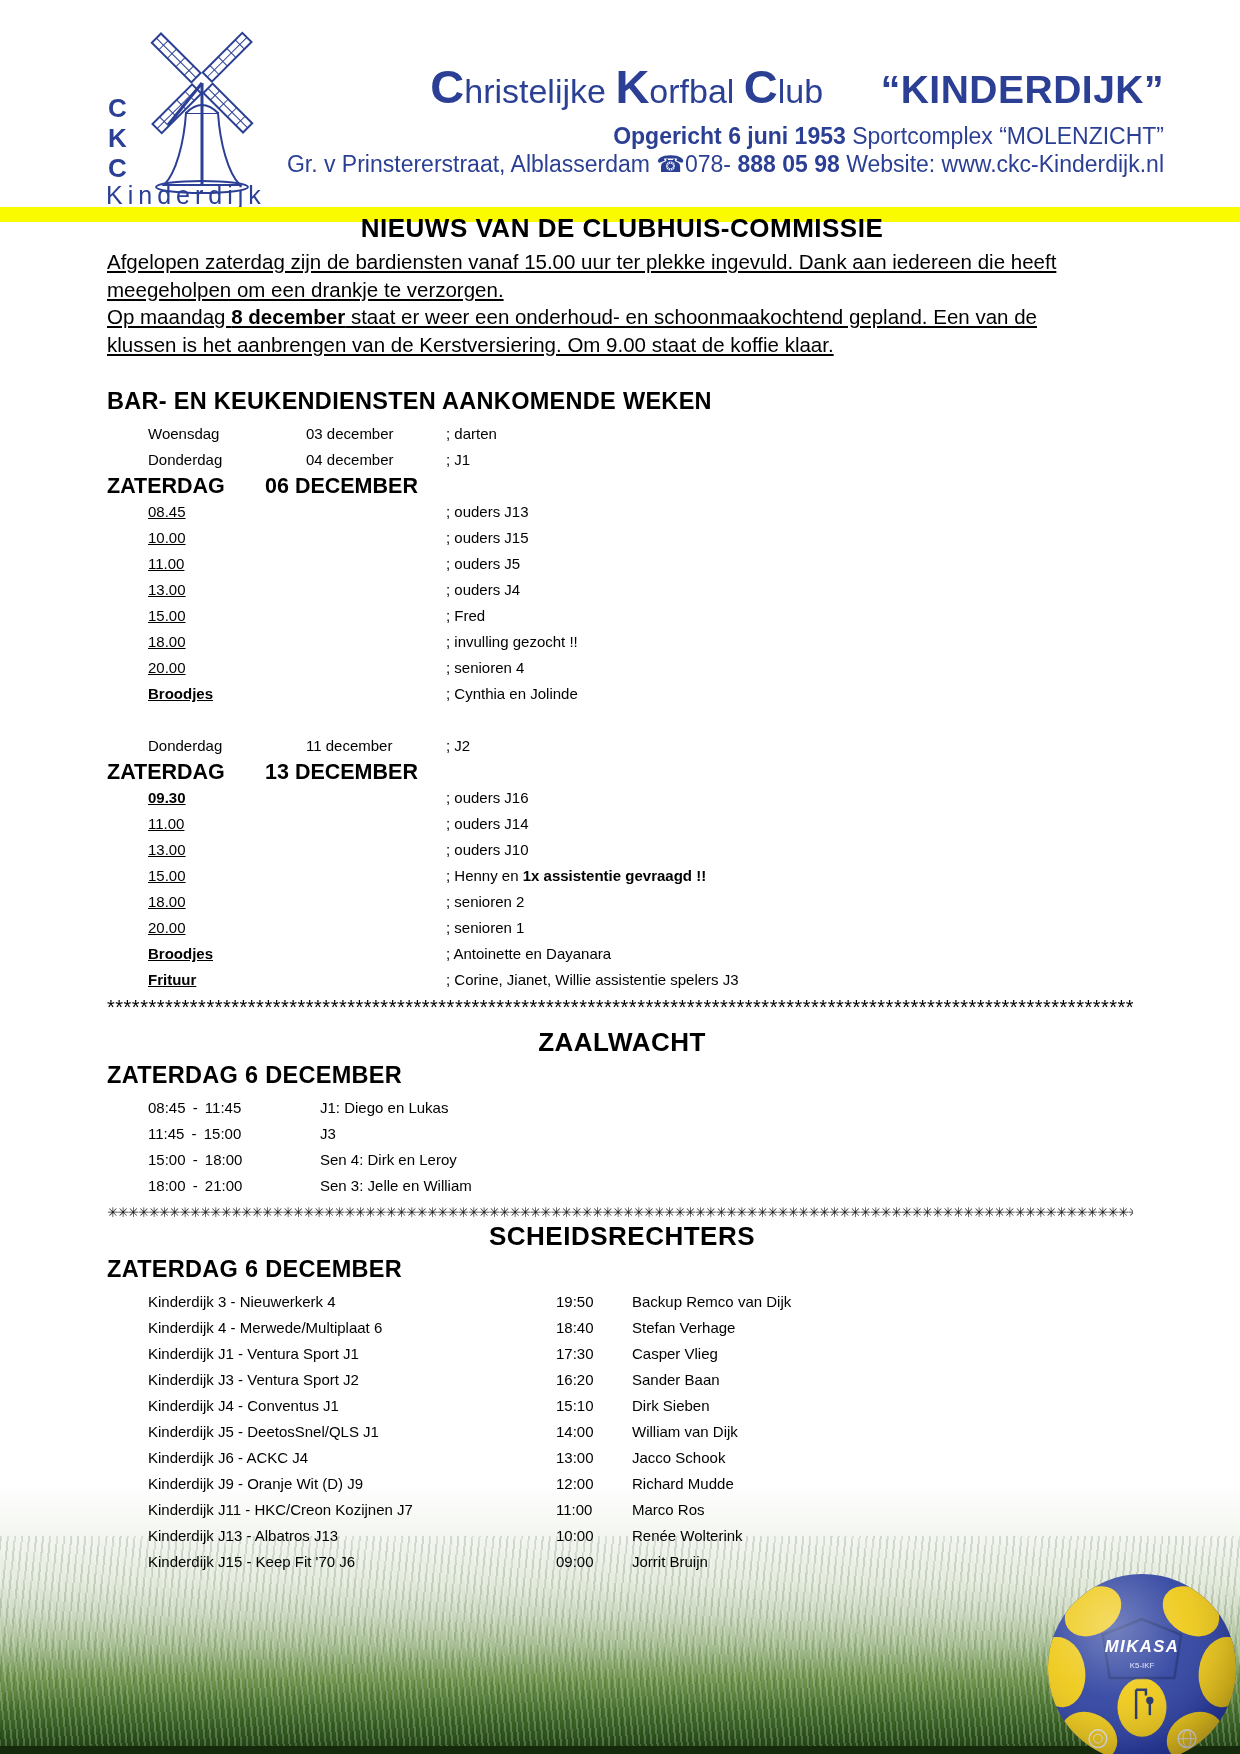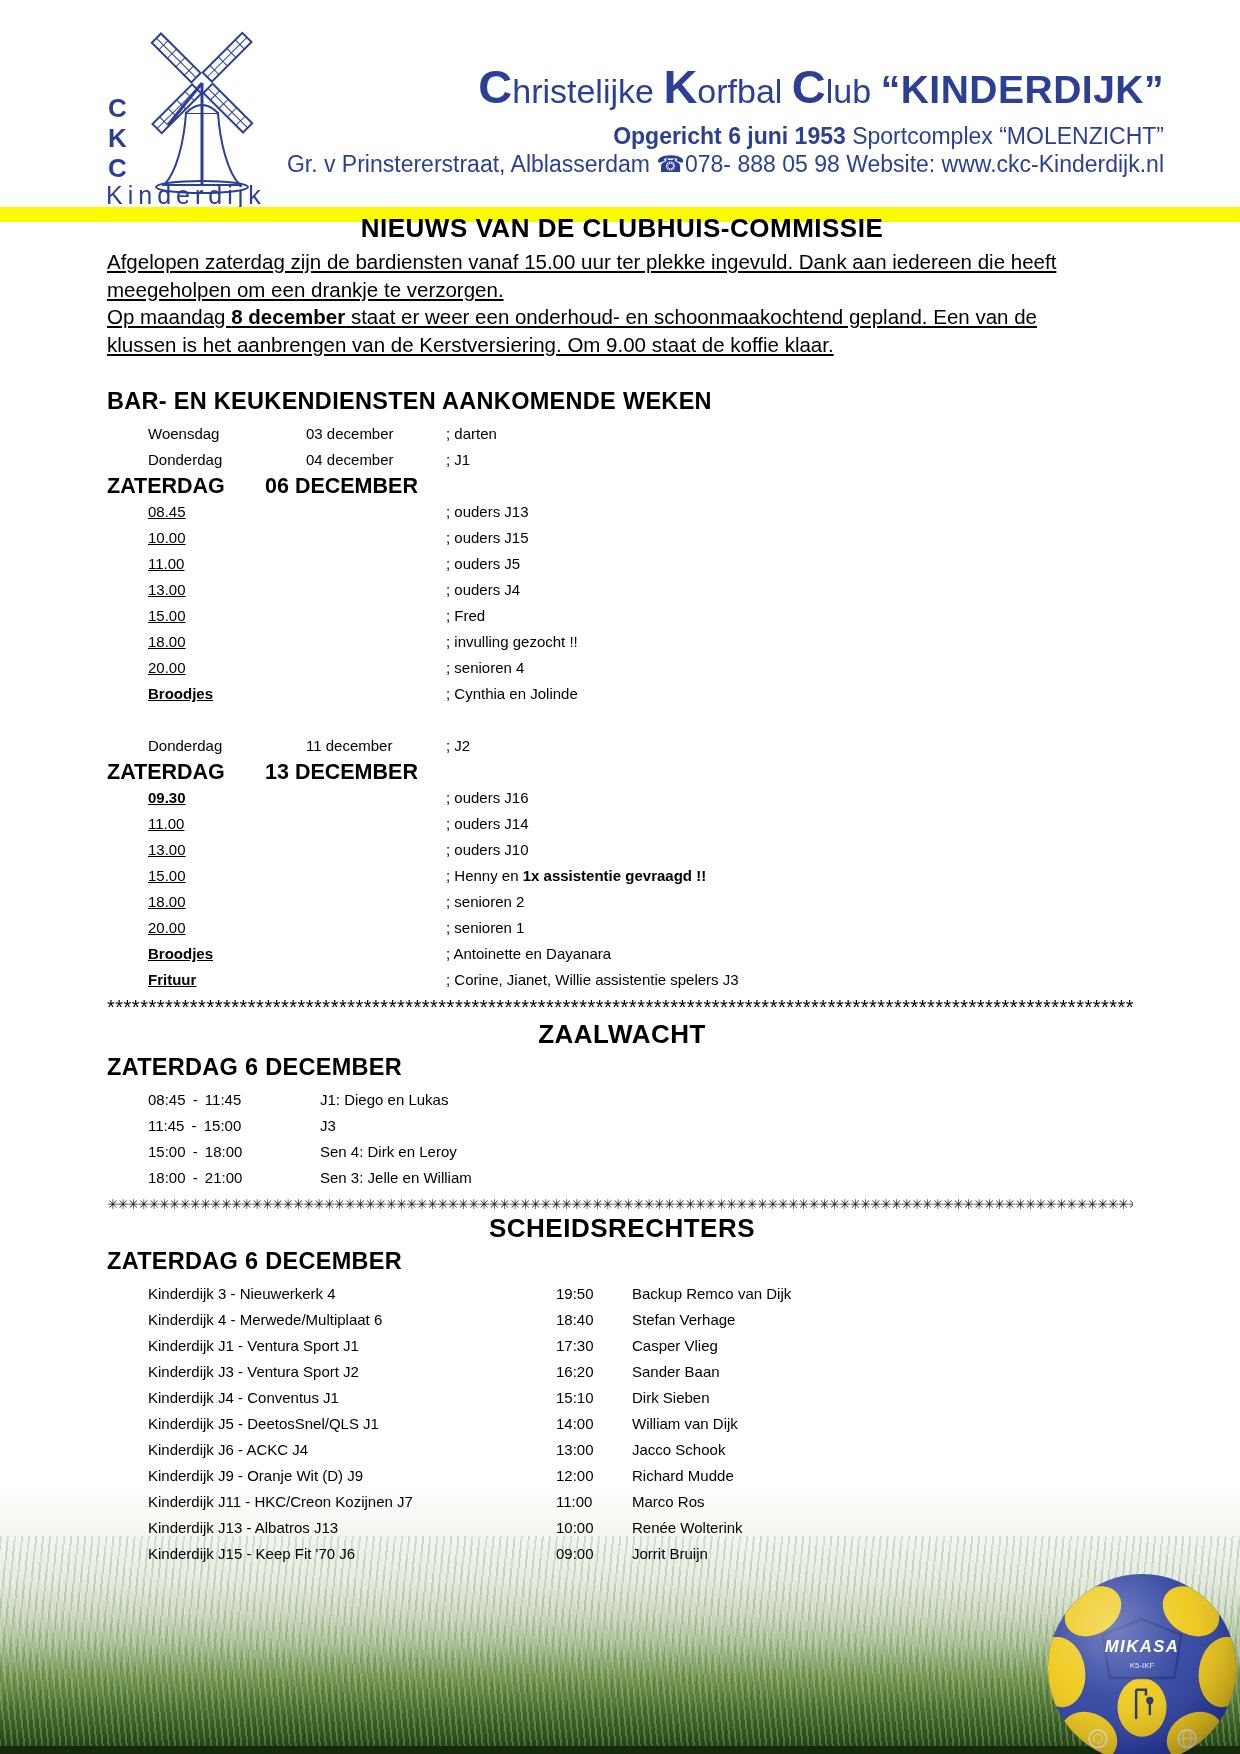--- a/index.html
+++ b/index.html
@@ -6,25 +6,25 @@
   body{
     width:1240px;height:1754px;position:relative;overflow:hidden;
     background:#ffffff;color:#000;
     font-family:"Liberation Sans", sans-serif;
   }
   
   .logo{position:absolute;left:90px;top:25px;width:192px;height:182px;}
   .header-text{position:absolute;right:76px;top:64px;text-align:right;color:#2b3f94;}
   .h-title{font-size:34px;line-height:46px;white-space:nowrap;}
   .h-title .bigcap{font-size:47px;font-weight:bold;}
-  .h-title .quoted{font-size:39px;font-weight:bold;letter-spacing:.5px;}
+  .h-title .quoted{font-size:39px;font-weight:bold;letter-spacing:.5px;margin-left:48px;}
   .h-line2{font-size:23px;line-height:28px;margin-top:8px;}
   .h-line2 .b{font-weight:bold;}
   .h-line3{font-size:23px;line-height:28px;}
-  .h-line3 .b{font-weight:normal;}
+  .h-line3 .b{font-weight:bold;}
   .yellow-band{position:absolute;top:207px;left:0;width:1240px;height:15px;background:#fbfb00;}
   
   .main{position:absolute;top:213px;left:107px;width:1030px;z-index:2;}
   .center-title{font-size:26px;font-weight:bold;text-align:center;letter-spacing:.5px;margin:0 0 4px 0;}
   .para{font-size:20.5px;line-height:27.5px;width:1000px;margin:0;text-decoration:underline;}
   .para .b{font-weight:bold;}
   .sec-title{font-size:23.5px;font-weight:bold;letter-spacing:.3px;margin:30px 0 6px 0;}
   .brow{display:flex;font-size:15px;line-height:26px;white-space:nowrap;margin-left:41px;}
   .c-day{width:158px;flex:none;}
   .c-date{width:140px;flex:none;}
@@ -223,21 +223,21 @@
       <span class="c-time bold">Broodjes</span>
       <span>; Antoinette en Dayanara</span>
     </div>
   <div class="brow">
       <span class="c-time bold">Frituur</span>
       <span>; Corine, Jianet, Willie   assistentie spelers J3</span>
     </div>
 
   <div class="stars">**********************************************************************************************************************************************************************</div>
 
-  <h1 class="center-title" style="">ZAALWACHT</h1>
+  <h1 class="center-title" style="margin-top:8px;">ZAALWACHT</h1>
   <h2 class="sec-title" style="margin-top:2px;">ZATERDAG 6 DECEMBER</h2>
 
   <div class="brow">
       <span class="zw-time">08:45 - 11:45</span>
       <span>J1: Diego en Lukas</span>
     </div>
   <div class="brow">
       <span class="zw-time">11:45 - 15:00</span>
       <span>J3</span>
     </div>

